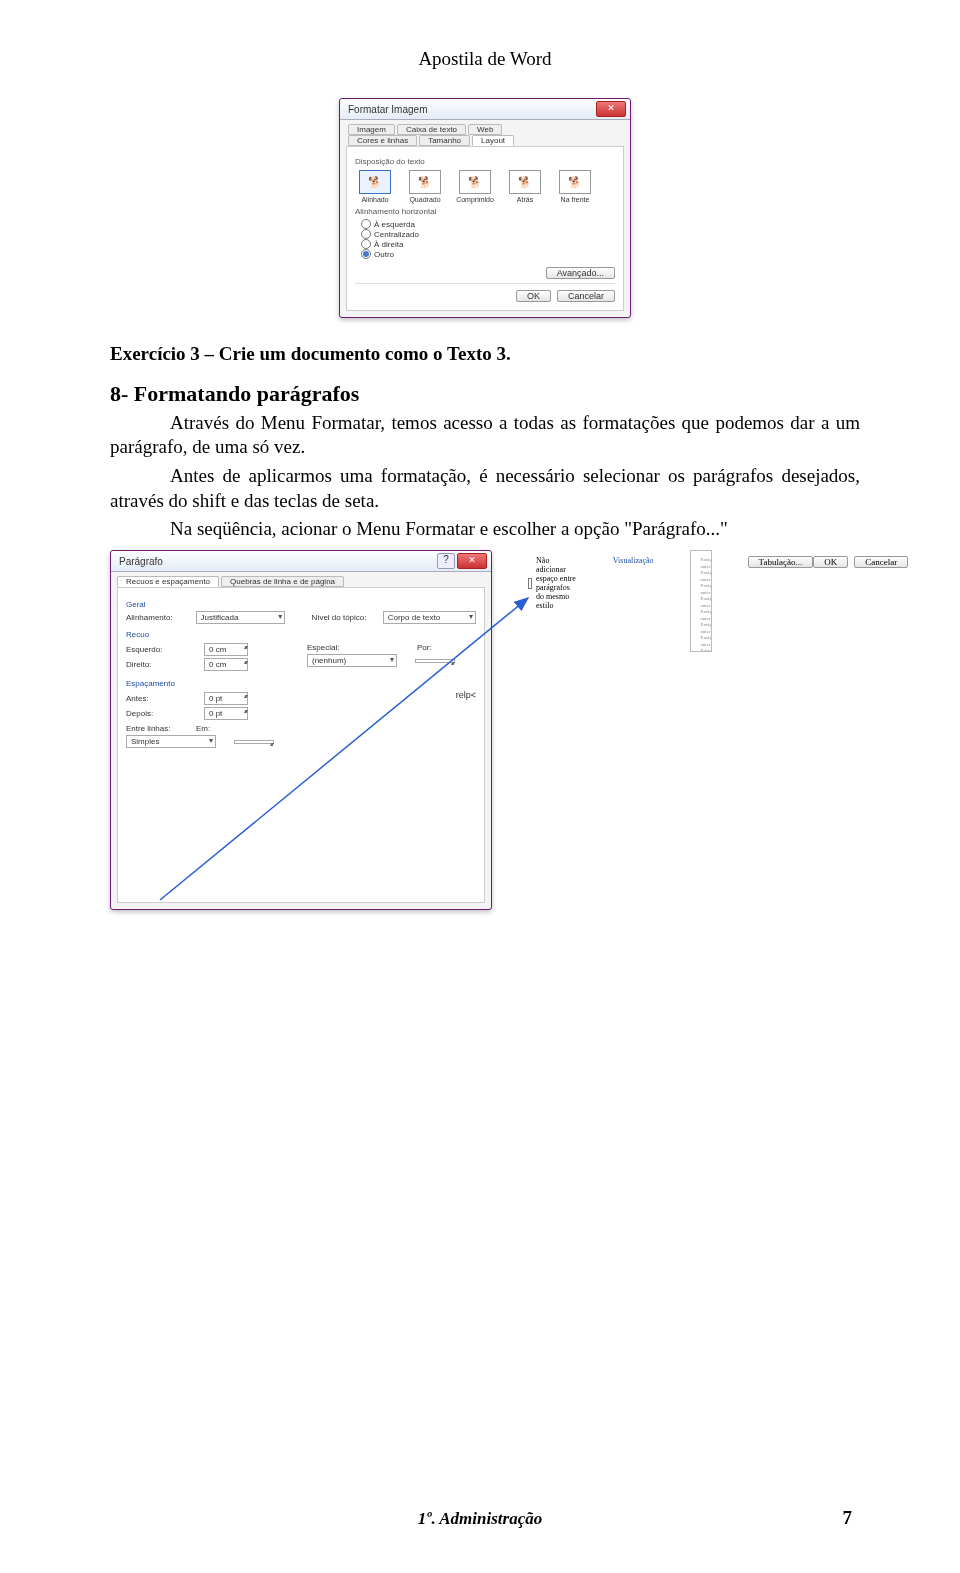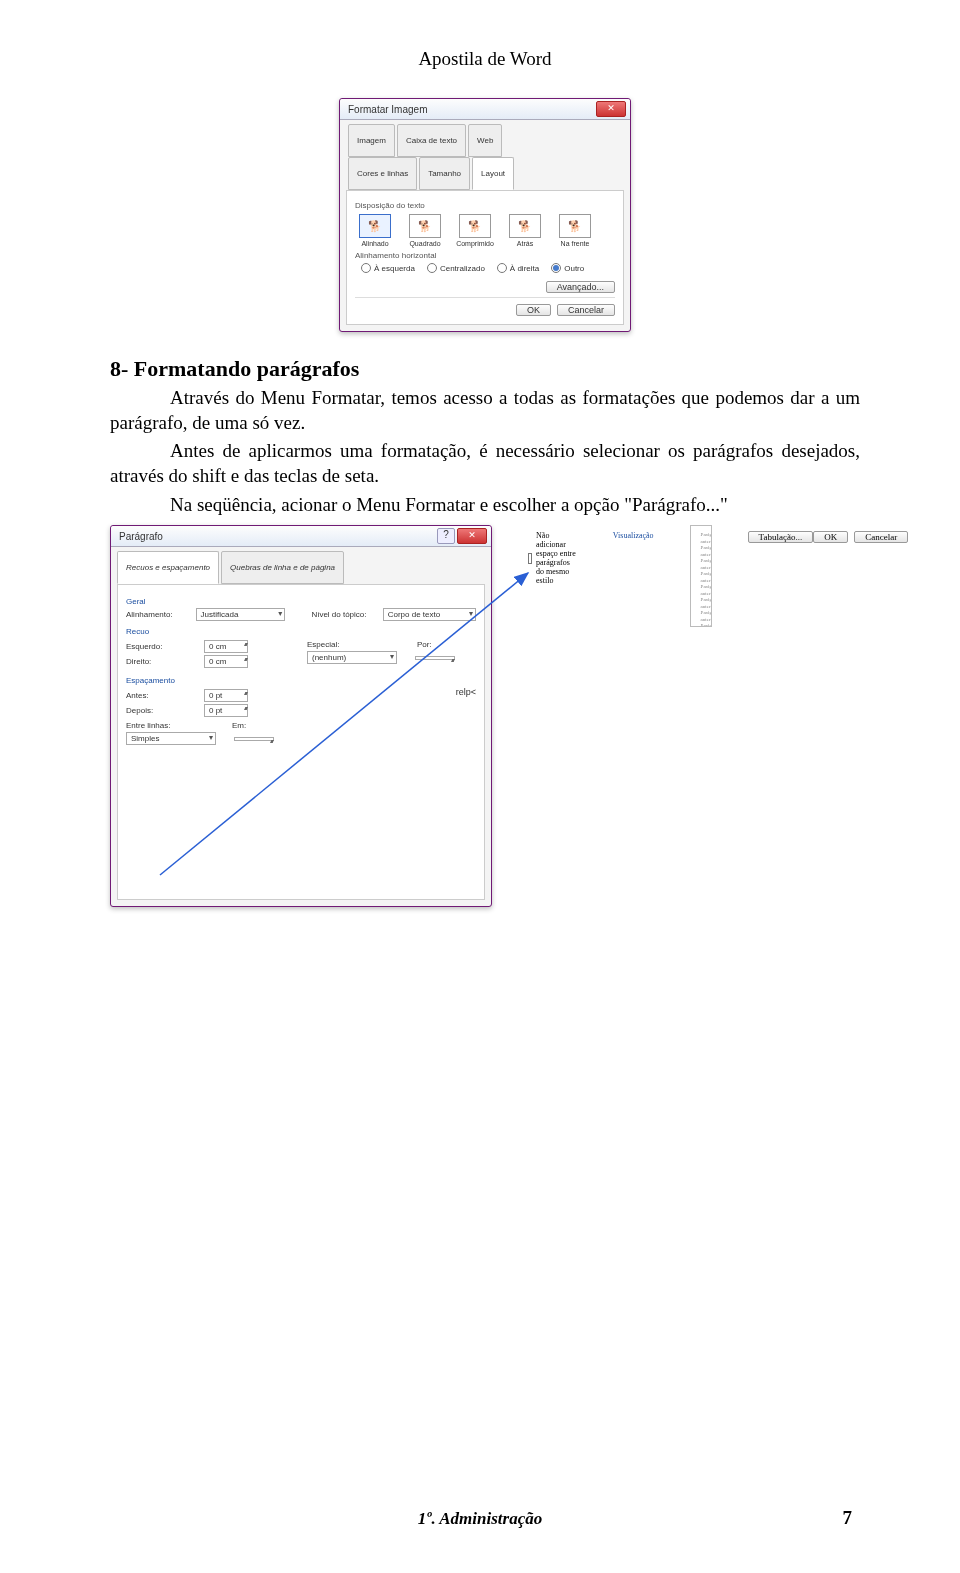--- a/index.html
+++ b/index.html
@@ -59,31 +59,31 @@
     width: 16px; height: 14px;
     background:#eef; border:1px solid #99b; border-radius:2px;
     text-align:center; line-height:12px;
   }
   .tabrow {
     display: flex; flex-wrap: wrap;
     padding: 4px 8px 0 8px; gap:2px;
   }
   .tab {
     background:#eee; border:1px solid #bbb;
-    padding:11px 8px; font-size:8px; border-radius:2px 2px 0 0;
+    padding:0 8px; font-size:8px; border-radius:2px 2px 0 0;
   }
   .tab.active { background:#fff; border-bottom-color:#fff; }
   .dlg-body { background:#fff; margin:0 6px 6px 6px; border:1px solid #ccc; padding:6px 8px 8px 8px; }
   .fs-label { font-size:8px; color:#555; margin:4px 0 2px 0; }
   .wrap-row { display:flex; gap:10px; margin:4px 0 2px 0; }
   .wrap-opt { display:flex; flex-direction:column; align-items:center; width:40px; }
   .wrap-box { width:30px; height:22px; border:1px solid #999; background:#fff; display:flex; align-items:center; justify-content:center; }
   .wrap-box.sel { border:1px solid #3a6ecb; background:#eaf2ff; }
   .wrap-lbl { font-size:7px; margin-top:2px; text-align:center; }
-  .halign-row { display:flex; gap:12px; margin:3px 0 8px 6px; }
+  .halign-row { display:flex; margin:3px 0 8px 6px;flex-direction:column; }
   .radio-item { display:flex; align-items:center; gap:3px; font-size:8px; }
   .radio-dot { width:8px; height:8px; border:1px solid #777; border-radius:50%; position:relative; }
   .radio-dot.on::after { content:""; position:absolute; inset:1px; background:#457acb; border-radius:50%; }
   .btn { background:linear-gradient(#fefefe,#e5e5e5); border:1px solid #999; border-radius:2px; padding:0 10px; font-size:9px; }
   .btn-row { display:flex; gap:6px; justify-content:flex-end; margin-top:6px; }
   .adv-row { display:flex; justify-content:flex-end; margin:4px 0 4px 0; }
 
   
   .para { font-size: 19px; line-height: 1.3; margin: 0 0 4px 0; text-align: justify; }
   .bold { font-weight: bold; }
@@ -94,21 +94,21 @@
     position: relative;
     display: flex;
     gap: 36px;
     align-items: flex-start;
     margin: 8px 0 24px 0;
   }
 
   .dlg2 { width: 380px; }
   .dlg2 .dlg-body { min-height: 300px; }
   .tabrow2 { display:flex; gap:2px; padding:4px 6px 0 6px; }
-  .tabrow2 .tab { font-size:8px;font-style:italic; }
+  .tabrow2 .tab { font-size:8px; }
   .tabrow2 .tab.active { background:#fff; }
 
   .section-lbl { font-size:8px; color:#1b4ea0; margin:6px 0 2px 0; }
   .field-row { display:flex; align-items:center; gap:12px; margin:2px 0; }
   .fl-label { width:66px; font-size:8px; }
   .combo { border:1px solid #aaa; background:#fff; padding:1px 14px 1px 4px; font-size:8px; position:relative; }
   .combo::after { content:"▾"; position:absolute; right:2px; top:0; font-size:8px; color:#555; }
   .spin { border:1px solid #aaa; background:#fff; padding:1px 14px 1px 4px; font-size:8px; position:relative; width:44px; box-sizing:border-box; }
   .spin::after { content:"▴▾"; position:absolute; right:1px; top:-1px; font-size:6px; color:#666; letter-spacing:-2px; }
   .sub-cols { display:flex; gap:12px; }
@@ -205,20 +205,21 @@
           </div>
         <div style="height:1px;background:#ddd;margin:2px 0 4px 0;"></div>
         <div class="btn-row">
           <div class="btn">OK</div>
           <div class="btn">Cancelar</div>
         </div>
       </div>
     </div>
   </div>
 
+  <p class="para bold">Exercício 3 – Crie um documento como o Texto 3.</p>
   <p class="h2">8- Formatando parágrafos</p>
   <p class="para indent">Através do Menu Formatar, temos acesso a todas as formatações que podemos dar a um parágrafo, de uma só vez.</p>
   <p class="para indent">Antes de aplicarmos uma formatação, é necessário selecionar os parágrafos desejados, através do shift e das teclas de seta.</p>
   <p class="para indent">Na seqüência, acionar o Menu Formatar e escolher a opção "Parágrafo..."</p>
 
   <div class="two-dlg-row">
     <svg class="arrow-svg" width="700" height="400">
       <defs>
         <marker id="arrhead" markerWidth="10" markerHeight="8" refX="9" refY="4" orient="auto">
           <polygon points="0 0, 10 4, 0 8" fill="#2a5fd4"></polygon>
@@ -280,21 +281,21 @@
               <div class="spin">0 pt</div>
             </div>
             <div class="field-row">
               <div class="fl-label">Depois:</div>
               <div class="spin">0 pt</div>
             </div>
           </div>
           relp&lt;          </div>
             <div class="field-row">
               <div class="fl-label" style="width:58px">Entre linhas:</div>
-              <div class="fl-label" style="width:24px;margin-left:36px">Em:</div>
+              <div class="fl-label" style="width:24px;">Em:</div>
             </div>
             <div class="field-row">
               <div class="combo" style="width:70px">Simples</div>
               <div class="spin" style="width:40px;margin-left:6px"></div>
             </div>
           </div>
         </div>
 
         <div class="chk-row">
           <div class="chk"></div>

